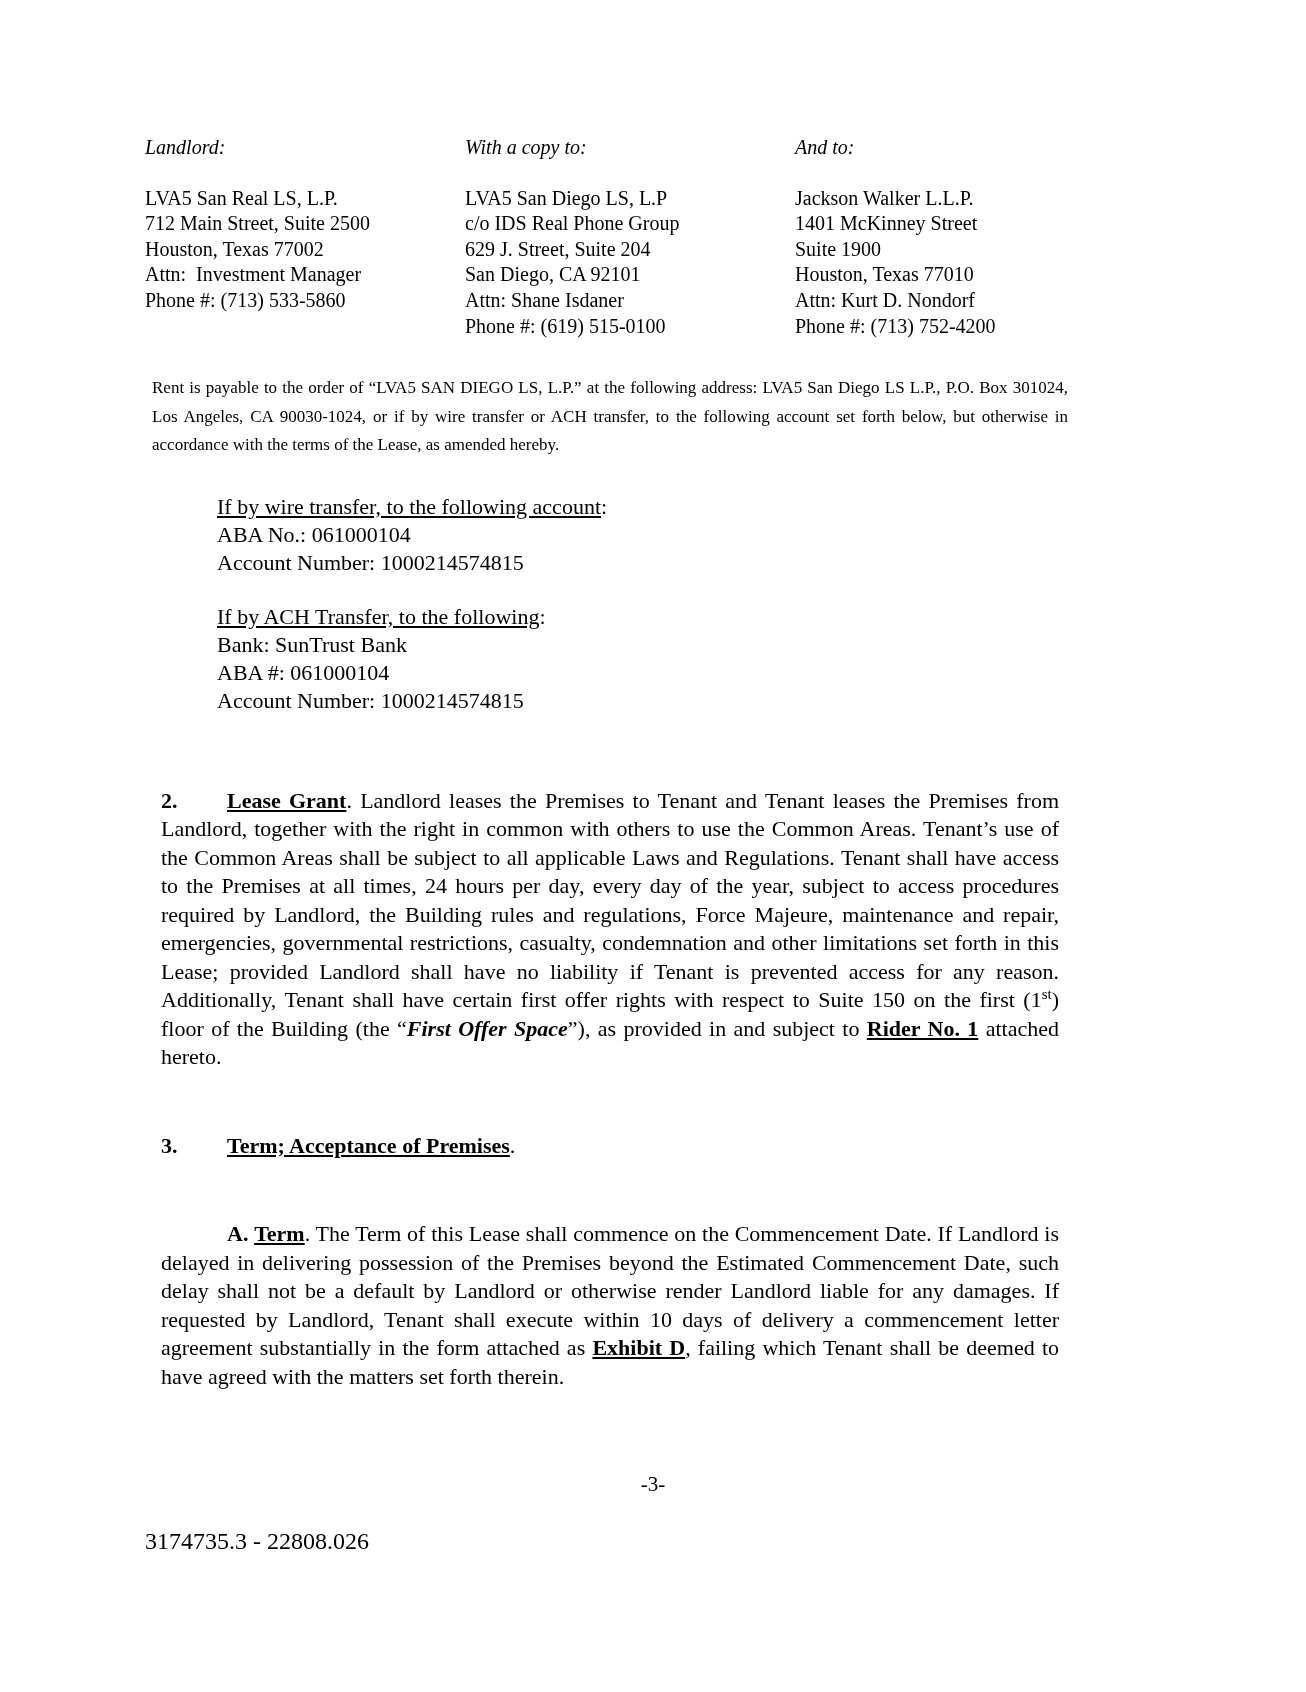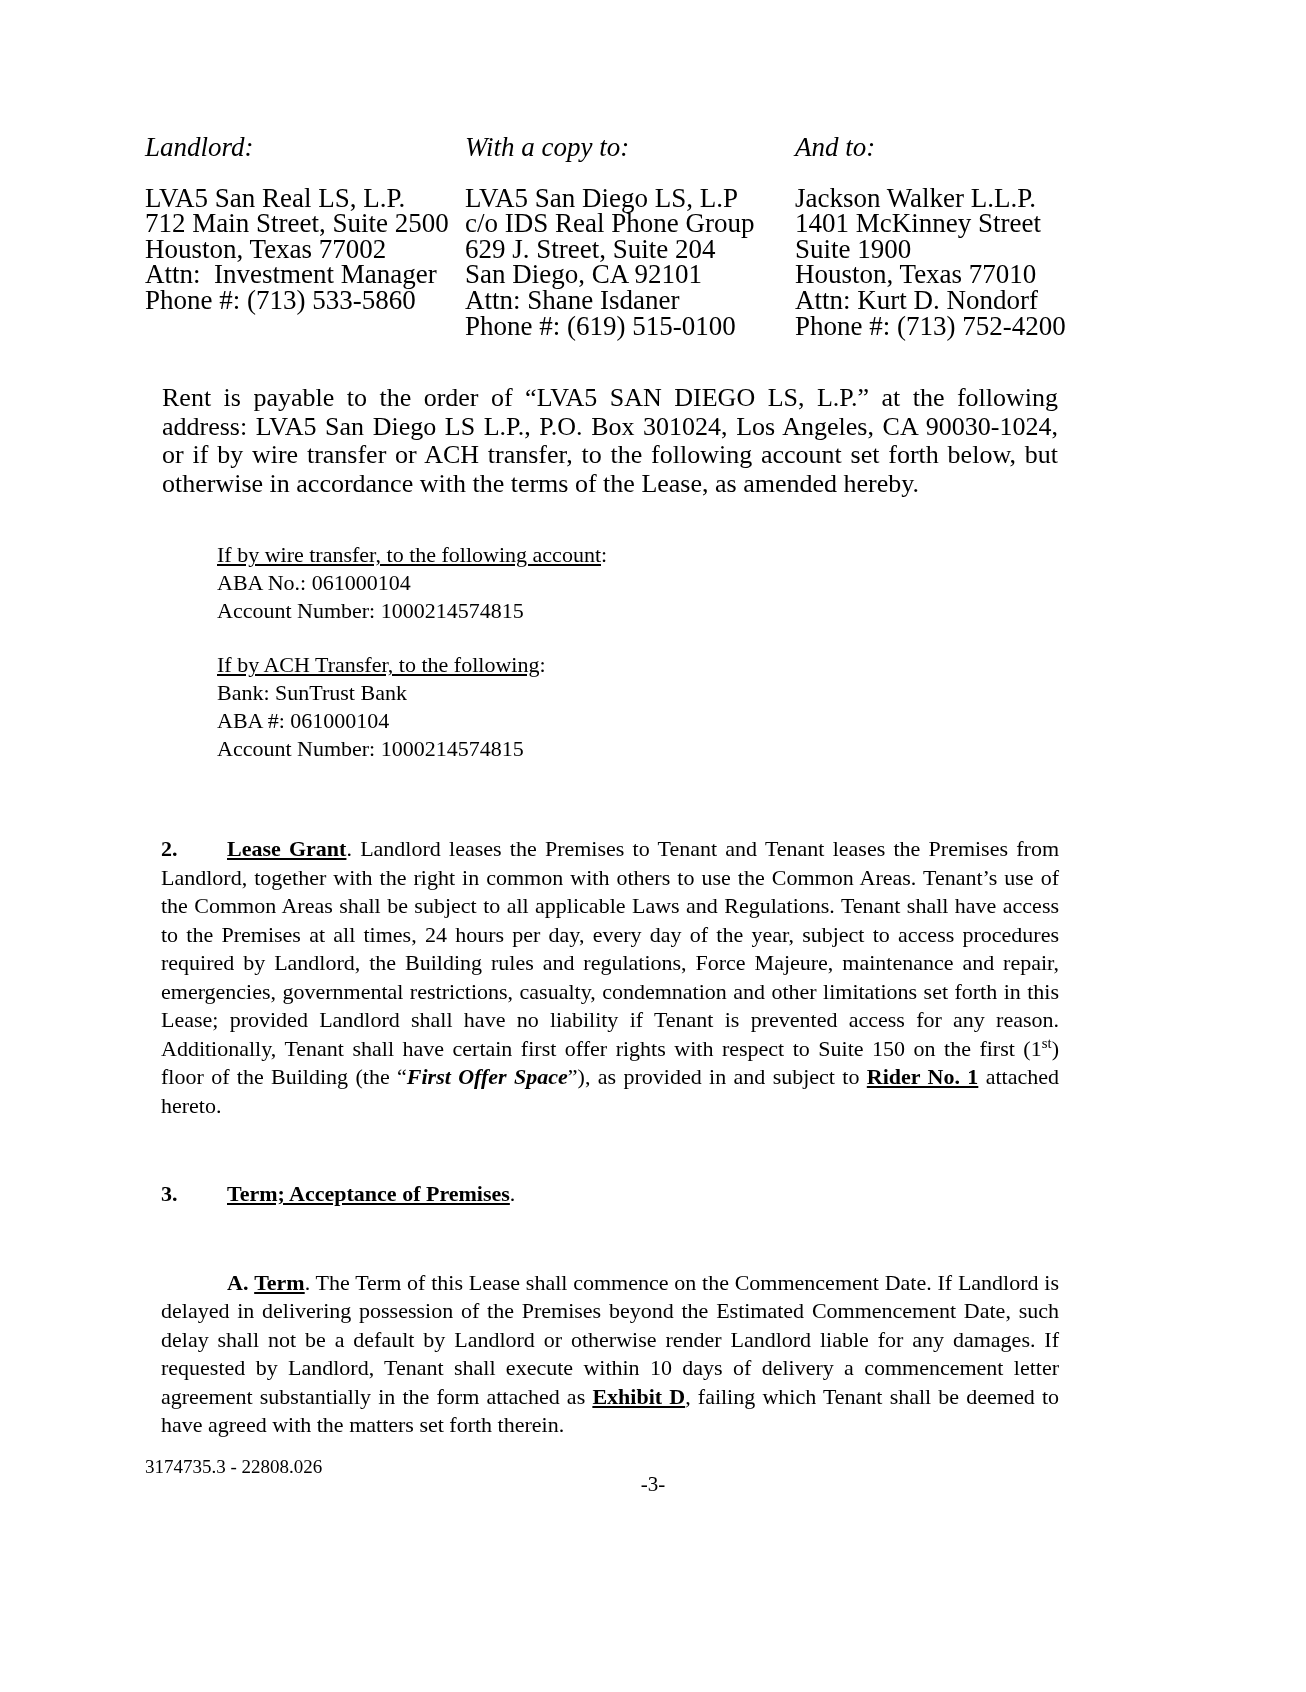--- a/index.html
+++ b/index.html
@@ -29,39 +29,39 @@
     width: 930px;
   }
   .addr-table {
     width: 100%;
     border-collapse: collapse;
     table-layout: fixed;
   }
   .addr-table td {
     vertical-align: top;
     padding: 0;
-    font-size: 27px;
+    font-size: 20px;
     line-height: 25.6px;
   }
   .col1 { width: 320px; }
   .col2 { width: 330px; }
   .col3 { width: 280px; }
   .addr-head {
     font-style: italic;
     font-size: 21.5px;
     padding-bottom: 25px !important;
   }
   .addr-line {
     white-space: pre;
   }
   p.body-par {
-    font-size: 26px;
+    font-size: 17px;
     line-height: 28.5px;
     text-align: justify;
-    margin: 17px;
+    margin: 7px;
     text-indent: 0;
   }
   .par-spacer-lg { height: 28px; }
   .par-spacer-md { height: 26px; }
   .indent-first { text-indent: 66px; }
   .block-indent {
     margin-left: 72px;
     font-size: 22px;
     line-height: 28px;
   }
@@ -85,22 +85,22 @@
     position: absolute;
     left: 0;
     top: 1472px;
     width: 1306px;
     text-align: center;
     font-size: 21px;
   }
   .footer-ref {
     position: absolute;
     left: 145px;
-    top: 1456px;
-    font-size: 19px;
+    top: 1528px;
+    font-size: 24px;
   }
 </style>
 </head>
 <body>
 
 <div class="page">
   <div class="content">
 
     <table class="addr-table">
       <tbody>

